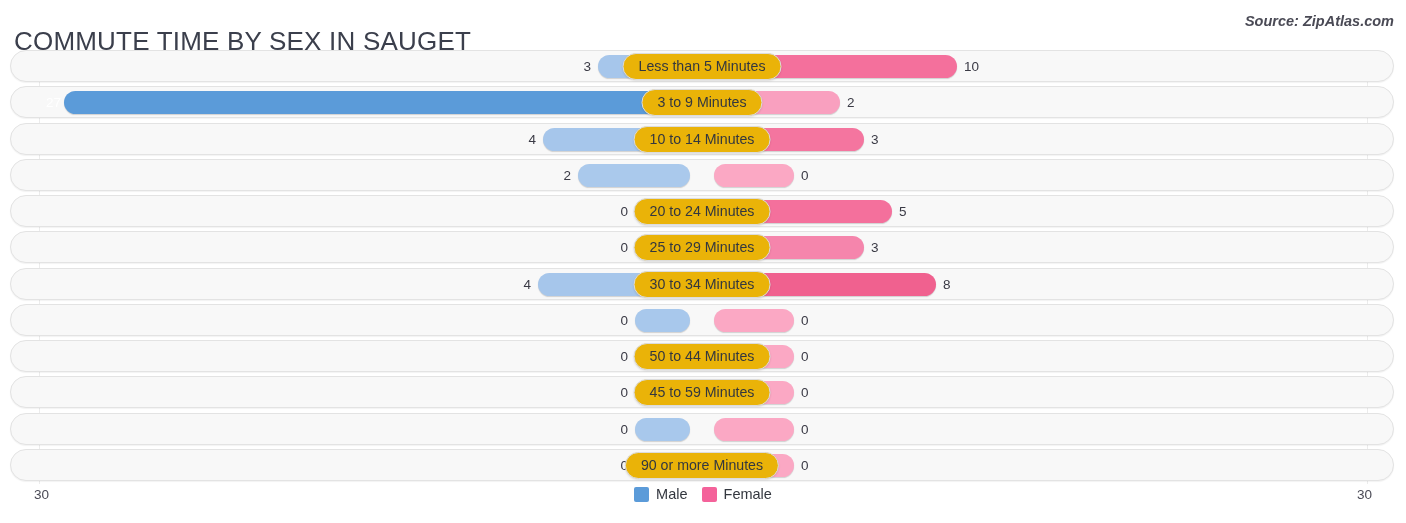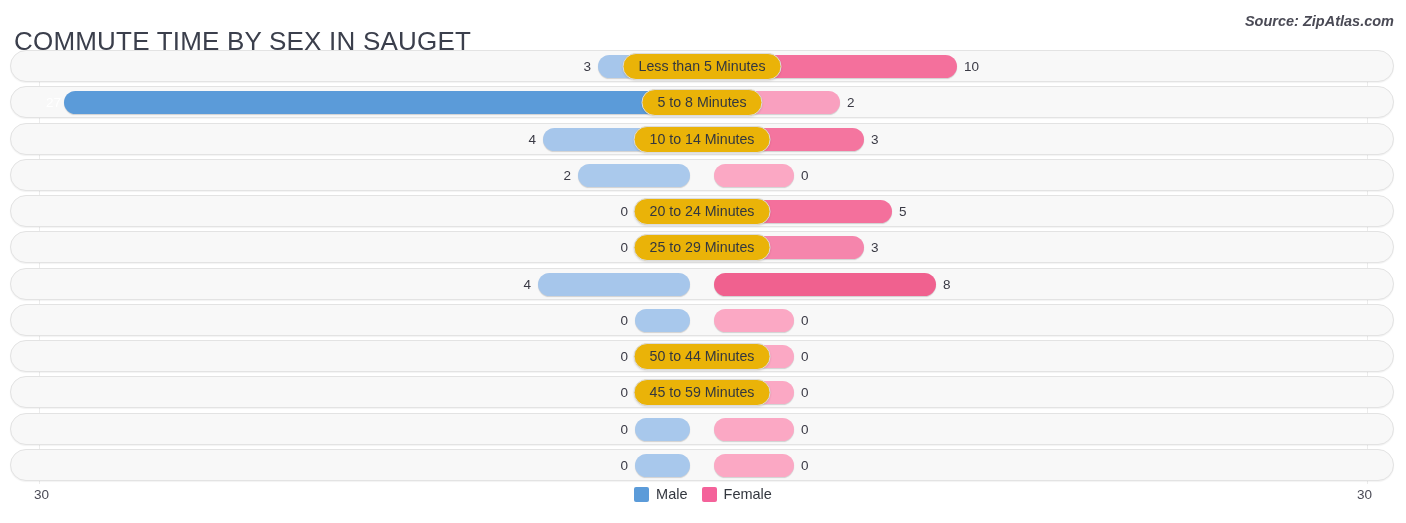--- a/index.html
+++ b/index.html
@@ -85,21 +85,21 @@
         <div class="val val-female" style="left: 953px; width: 40px;">10</div>
         <div class="cat-pill">Less than 5 Minutes</div>
       </div>
     </div>
     <div class="row" style="top: 36.25px;">
       <div class="row-inner">
         <div class="bar bar-male" style="width: 626px; background: rgb(91, 155, 217);"></div>
         <div class="bar bar-female" style="width: 126px; background: rgb(249, 160, 191);"></div>
         <div class="val val-male val-inside" style="right: 1317px; width: 30px; text-align: left;">27</div>
         <div class="val val-female" style="left: 836px; width: 40px;">2</div>
-        <div class="cat-pill">5 to 8 Minutes</div>
+        <div class="cat-pill">3 to 9 Minutes</div>
       </div>
     </div>
     <div class="row" style="top: 72.5px;">
       <div class="row-inner">
         <div class="bar bar-male" style="width: 147px; background: rgb(166, 198, 235);"></div>
         <div class="bar bar-female" style="width: 150px; background: rgb(244, 117, 159);"></div>
         <div class="val val-male" style="right: 857px; width: 40px;">4</div>
         <div class="val val-female" style="left: 860px; width: 40px;">3</div>
         <div class="cat-pill">10 to 14 Minutes</div>
       </div>
@@ -129,20 +129,21 @@
         <div class="val val-female" style="left: 860px; width: 40px;">3</div>
         <div class="cat-pill">25 to 29 Minutes</div>
       </div>
     </div>
     <div class="row" style="top: 217.5px;">
       <div class="row-inner">
         <div class="bar bar-male" style="width: 152px; background: rgb(166, 198, 235);"></div>
         <div class="bar bar-female" style="width: 222px; background: rgb(240, 97, 143);"></div>
         <div class="val val-male" style="right: 862px; width: 40px;">4</div>
         <div class="val val-female" style="left: 932px; width: 40px;">8</div>
+        <div class="cat-pill">30 to 34 Minutes</div>
       </div>
     </div>
     <div class="row" style="top: 253.75px;">
       <div class="row-inner">
         <div class="bar bar-male" style="width: 55px; background: rgb(168, 200, 236);"></div>
         <div class="bar bar-female" style="width: 80px; background: rgb(251, 168, 196);"></div>
         <div class="val val-male" style="right: 765px; width: 40px;">0</div>
         <div class="val val-female" style="left: 790px; width: 40px;">0</div>
       </div>
     </div>
@@ -171,20 +172,21 @@
         <div class="val val-male" style="right: 765px; width: 40px;">0</div>
         <div class="val val-female" style="left: 790px; width: 40px;">0</div>
       </div>
     </div>
     <div class="row" style="top: 398.75px;">
       <div class="row-inner">
         <div class="bar bar-male" style="width: 55px; background: rgb(168, 200, 236);"></div>
         <div class="bar bar-female" style="width: 80px; background: rgb(251, 168, 196);"></div>
         <div class="val val-male" style="right: 765px; width: 40px;">0</div>
         <div class="val val-female" style="left: 790px; width: 40px;">0</div>
+        <div class="cat-pill">90 or more Minutes</div>
       </div>
     </div>
   </div>
 
 <div id="axis-left">30</div>
 <div id="axis-right">30</div>
 
 <div id="legend">
     <div class="legend-item">
       <span class="legend-swatch" style="background: rgb(91, 155, 217);"></span>

